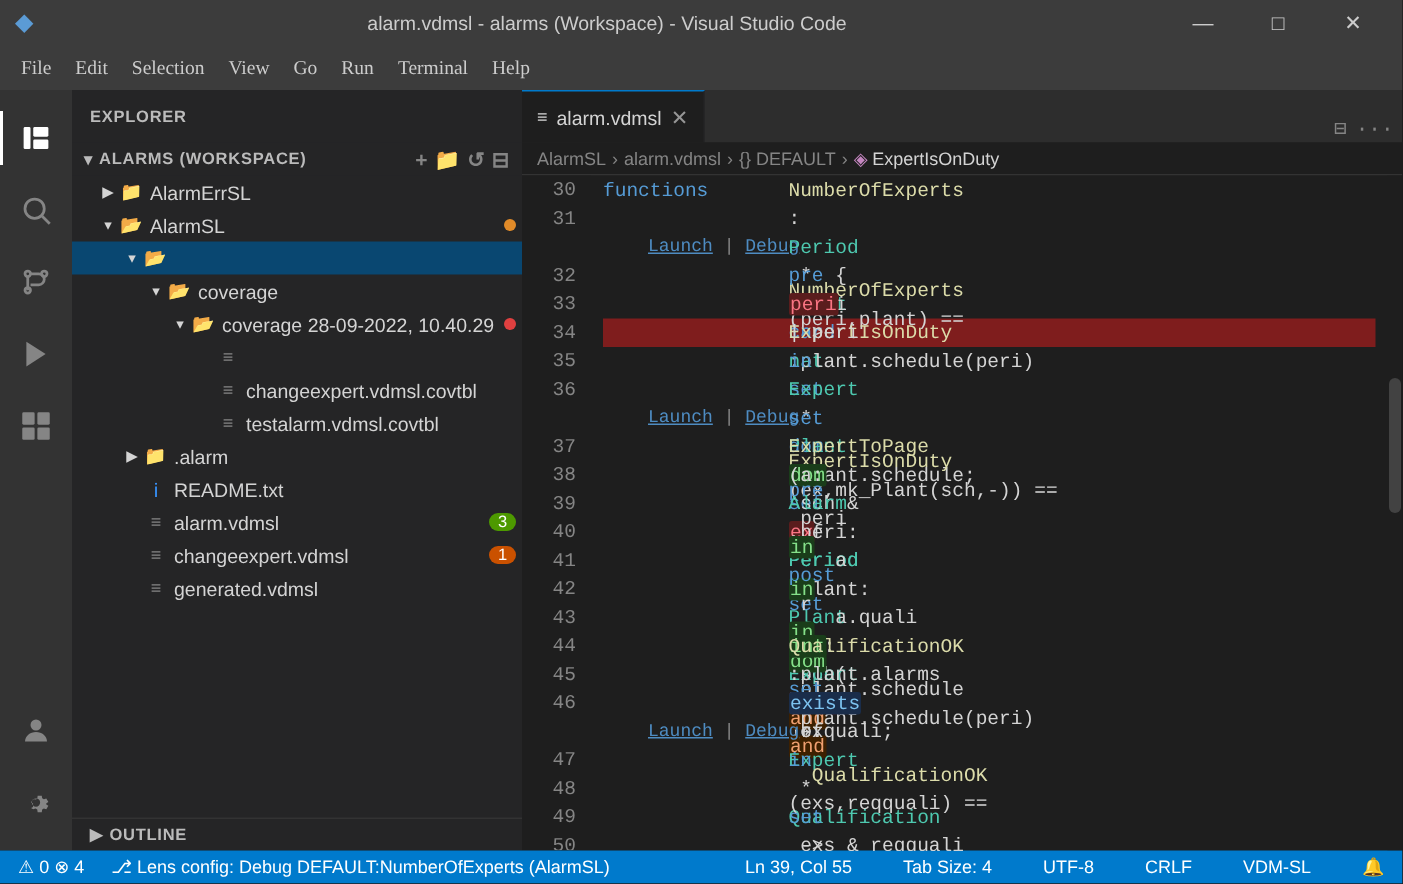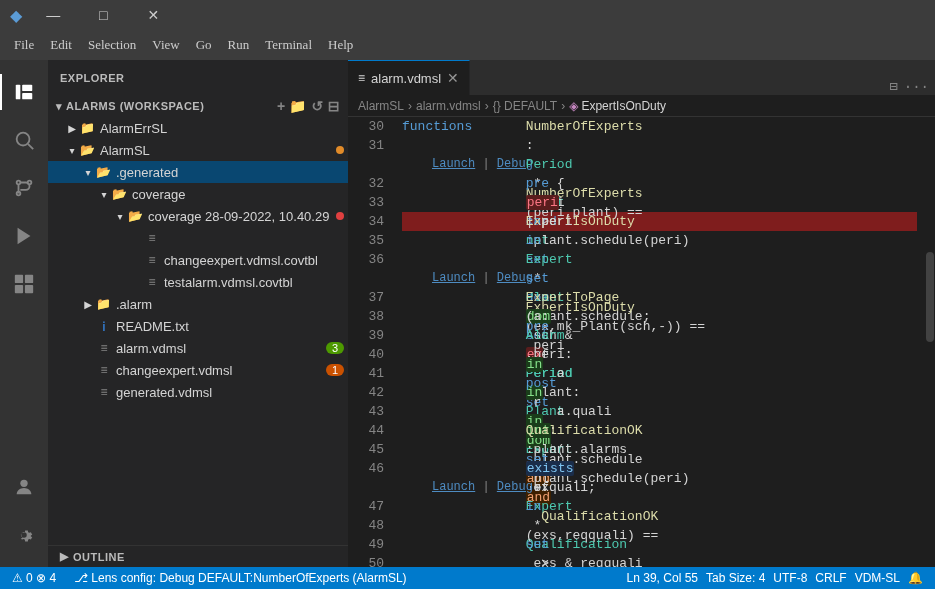--- a/index.html
+++ b/index.html
@@ -62,21 +62,21 @@
     .line-numbers div { height: 19px; }
     .code-area { flex: 1; overflow-x: auto; padding: 0 8px; font-size: 13px; line-height: 19px; }
     .code-line { height: 19px; white-space: pre; display: flex; align-items: center; }
     .code-line.highlighted { background: #7f1d1d; }
     .scrollbar-v { width: 10px; background: #1e1e1e; flex-shrink: 0; position: relative; }
     .scrollbar-thumb { position: absolute; top: 30%; width: 8px; left: 1px; height: 20%; background: #424242; border-radius: 4px; }
 
     
     .statusbar { height: 22px; background: #007acc; display: flex; align-items: center; padding: 0 8px; font-family: sans-serif; font-size: 12px; color: #fff; flex-shrink: 0; }
     .statusbar-left { display: flex; align-items: center; gap: 10px; }
-    .statusbar-right { display: flex; align-items: flex-end; gap: 0; margin-left: auto; }
+    .statusbar-right { display: flex; align-items: flex-end; gap: 26px; margin-left: auto; }
     .statusbar-item { display: flex; align-items: center; gap: 3px; cursor: pointer; padding: 0 4px; height: 22px; }
 
     
     .kw-blue { color: #569cd6; }
     .kw-teal { color: #4ec9b0; }
 
     .hl-red { background: #5a1d1d; color: #f97583; border-radius: 2px; padding: 0 1px; }
     .hl-green { background: #1a3d1a; color: #85e089; border-radius: 2px; padding: 0 1px; }
     .hl-blue { background: #1a2d4a; color: #7dc3f0; border-radius: 2px; padding: 0 1px; }
     .hl-teal { background: #1a3838; color: #4ec9b0; border-radius: 2px; padding: 0 1px; }
@@ -85,20 +85,21 @@
 
     
     .outline-bar { height: 22px; background: #252526; display: flex; align-items: center; padding: 0 12px; font-size: 11px; font-weight: bold; color: #bbb; font-family: sans-serif; letter-spacing: 0.5px; text-transform: uppercase; flex-shrink: 0; border-top: 1px solid #333; cursor: pointer; }
     .outline-arrow { margin-right: 4px; }
   </style>
 </head>
 <body>
 
 <div class="titlebar">
   <span style="margin-right:8px; color:#5b9bd5; font-size:16px;">◆</span>
+  <span style="flex:1; text-align:center; font-family:sans-serif; font-size:13px;">alarm.vdmsl - alarms (Workspace) - Visual Studio Code</span>
   <div class="titlebar-controls">
     <div class="titlebar-btn">—</div>
     <div class="titlebar-btn">□</div>
     <div class="titlebar-btn close">✕</div>
   </div>
 </div>
 
 <div class="menubar">
   <div class="menubar-item">File</div>
   <div class="menubar-item">Edit</div>
@@ -189,21 +190,20 @@
         <div class="arrow">▾</div>
         <div class="file-icon" style="color:#dcb67a;">📂</div>
         <span class="label">AlarmSL</span>
         <div class="dot-orange"></div>
       </div>
 
       <div class="tree-item selected">
         <div class="indent" style="width:32px;"></div>
         <div class="arrow">▾</div>
         <div class="file-icon" style="color:#dcb67a;">📂</div>
-        <span class="label">.generated</span>
       </div>
 
       <div class="tree-item">
         <div class="indent" style="width:48px;"></div>
         <div class="arrow">▾</div>
         <div class="file-icon" style="color:#dcb67a;">📂</div>
         <span class="label">coverage</span>
       </div>
 
       <div class="tree-item">

